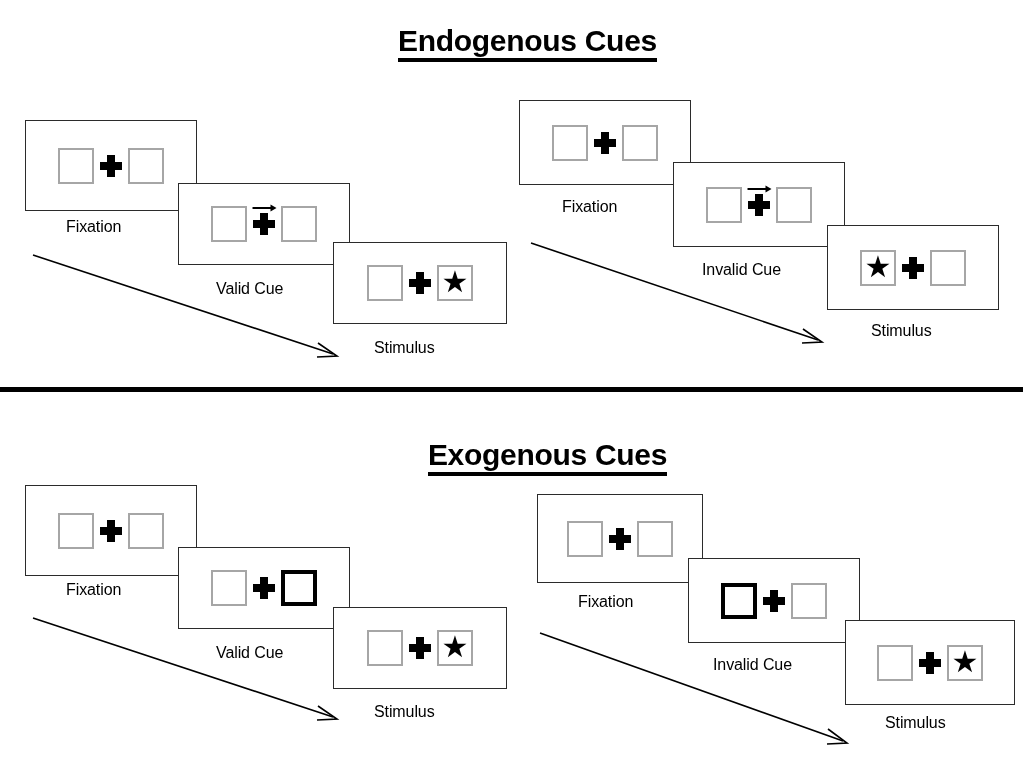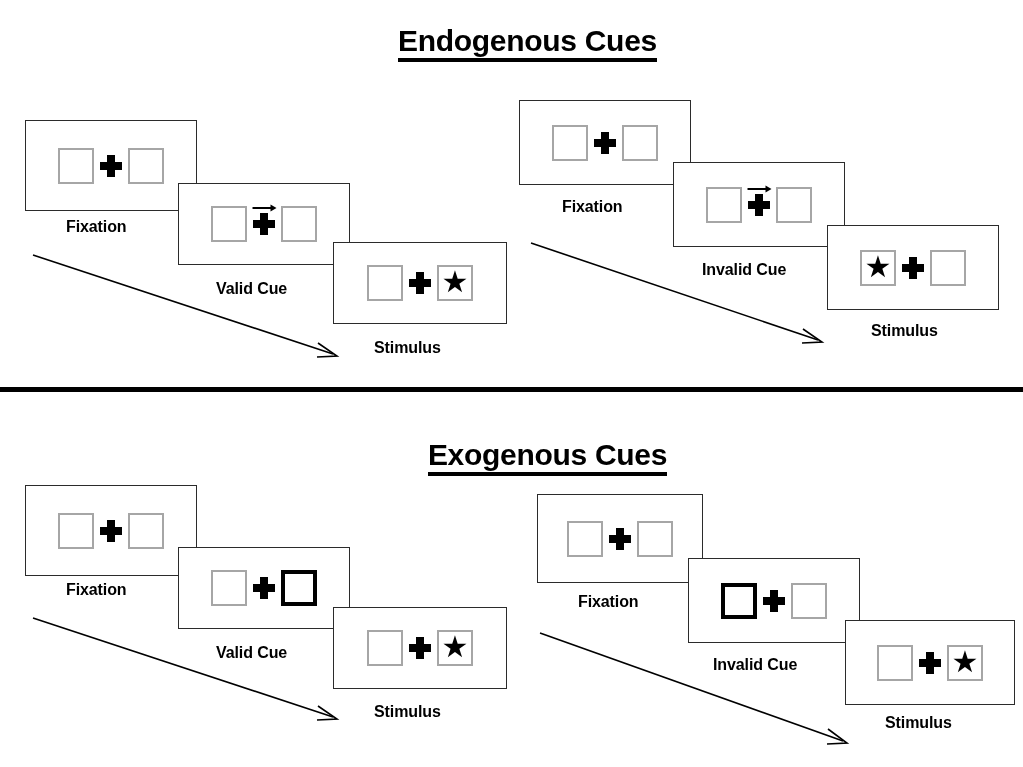--- a/index.html
+++ b/index.html
@@ -116,21 +116,21 @@
     transform: translateX(-48%);
     width: 26px;
     height: 10px;
   }
   .cue-arrow svg { display: block; }
 
   
   .stage-label {
     position: absolute;
     font-size: 16px;
-    font-weight: bold;
+    font-weight: normal;
     white-space: nowrap;
     letter-spacing: -0.1px;
   }
 
   
   .flow-arrow {
     position: absolute;
     pointer-events: none;
   }
   .flow-arrow svg { display: block; overflow: visible; }

